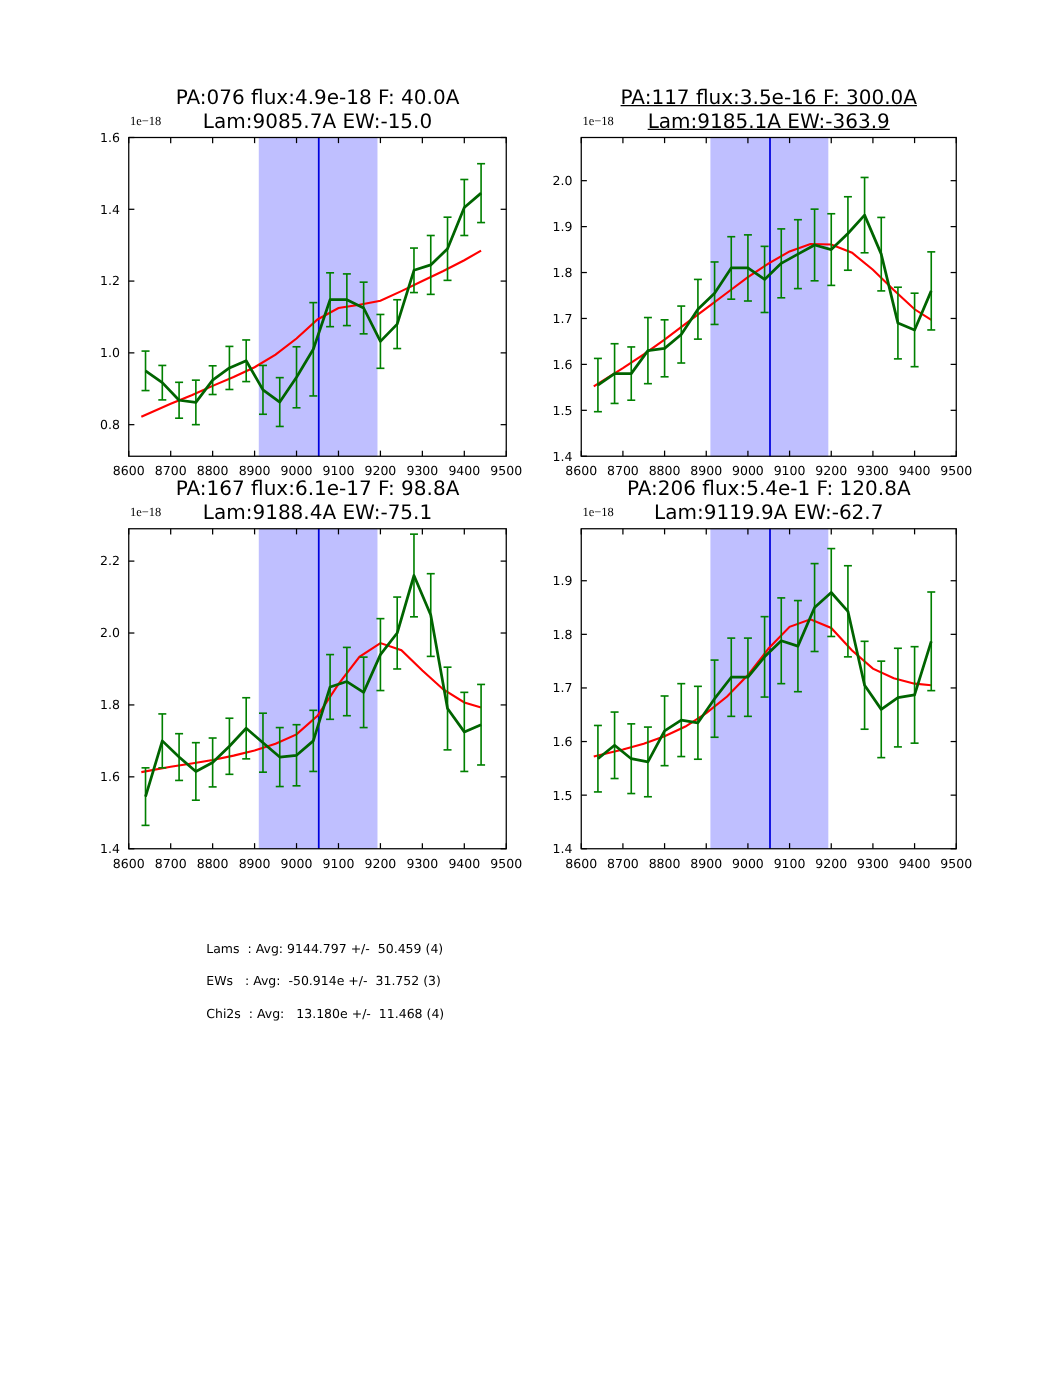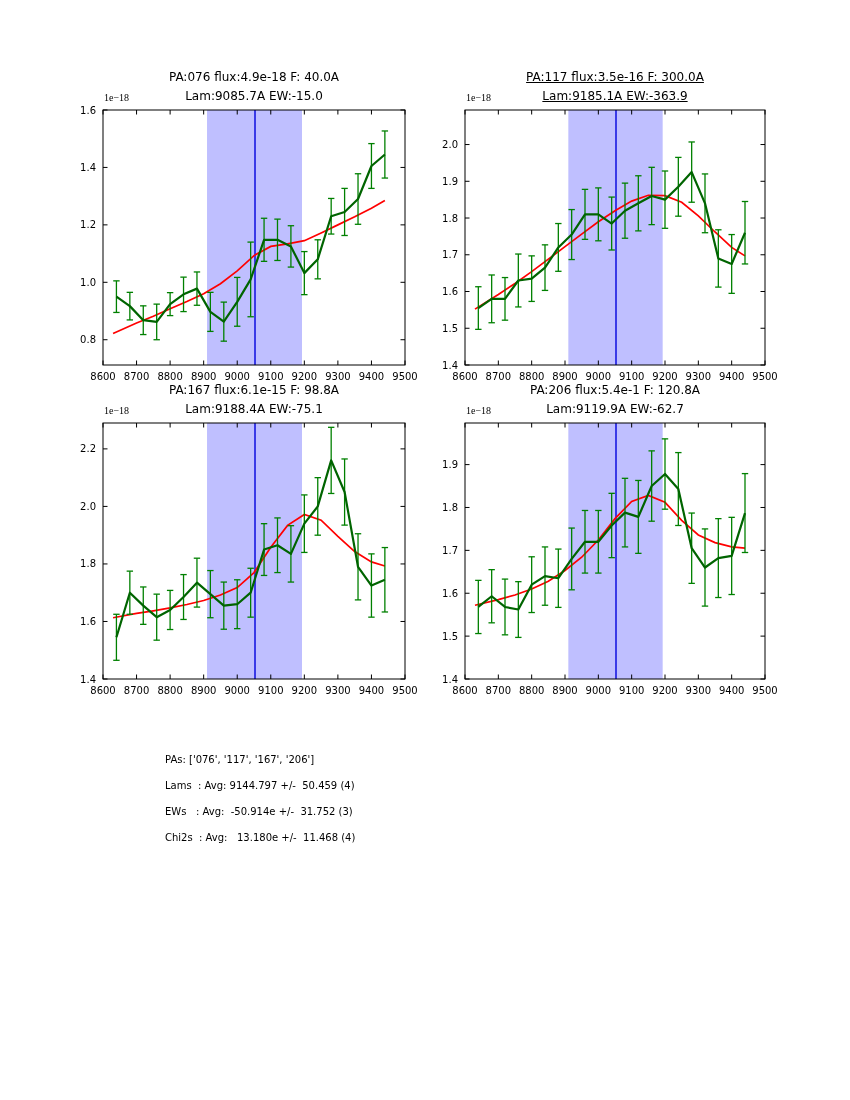--- a/index.html
+++ b/index.html
@@ -1,19 +1,19 @@
 <!DOCTYPE html>
 <html><head>
 <meta charset="utf-8">
 <style>
   html,body{margin:0;padding:0;background:#ffffff;}
   .canvas{position:relative;width:850px;height:1100px;background:#ffffff;overflow:hidden;
           font-family:"DejaVu Sans","Liberation Sans",sans-serif;color:#000;}
   #plots{position:absolute;left:0;top:0;}
-  .plot-title{position:absolute;text-align:center;font-size:12px;line-height:19px;color:#000;}
+  .plot-title{position:absolute;text-align:center;font-size:16px;line-height:19px;color:#000;}
   .offset-label{position:absolute;font-size:10px;color:#000;font-family:Liberation Serif, serif;}
   .tick-label{font-size:10px;font-family:"DejaVu Sans","Liberation Sans",sans-serif;fill:#000;}
   .stats{position:absolute;left:165px;top:747px;font-size:10px;color:#000;}
   .stats div{white-space:pre;line-height:26px;height:26px;}
 </style>
 </head>
 <body>
 
 <div class="canvas">
 
@@ -515,33 +515,32 @@
 
   <div class="plot-title" style="left:103px;top:68px;width:302px;">
     <div>PA:076 flux:4.9e-18 F: 40.0A</div>
     <div>Lam:9085.7A EW:-15.0</div>
   </div>
   <div class="plot-title" style="left:465px;top:68px;width:300px;text-decoration:underline;">
     <div>PA:117 flux:3.5e-16 F: 300.0A</div>
     <div>Lam:9185.1A EW:-363.9</div>
   </div>
   <div class="plot-title" style="left:103px;top:381px;width:302px;">
-    <div>PA:167 flux:6.1e-15 F: 98.8A</div>
+    <div>PA:167 flux:6.1e-17 F: 98.8A</div>
     <div>Lam:9188.4A EW:-75.1</div>
   </div>
   <div class="plot-title" style="left:465px;top:381px;width:300px;">
     <div>PA:206 flux:5.4e-1 F: 120.8A</div>
     <div>Lam:9119.9A EW:-62.7</div>
   </div>
 
   <div class="offset-label" style="left:104px;top:92px;">1e−18</div>
   <div class="offset-label" style="left:466px;top:92px;">1e−18</div>
   <div class="offset-label" style="left:104px;top:405px;">1e−18</div>
   <div class="offset-label" style="left:466px;top:405px;">1e−18</div>
 
   <div class="stats">
-    <div>PAs: ['076', '117', '167', '206']</div>
     <div>Lams  : Avg: 9144.797 +/-  50.459 (4)</div>
     <div>EWs   : Avg:  -50.914e +/-  31.752 (3)</div>
     <div>Chi2s  : Avg:   13.180e +/-  11.468 (4)</div>
   </div>
 
 </div>
 
 </body></html>

